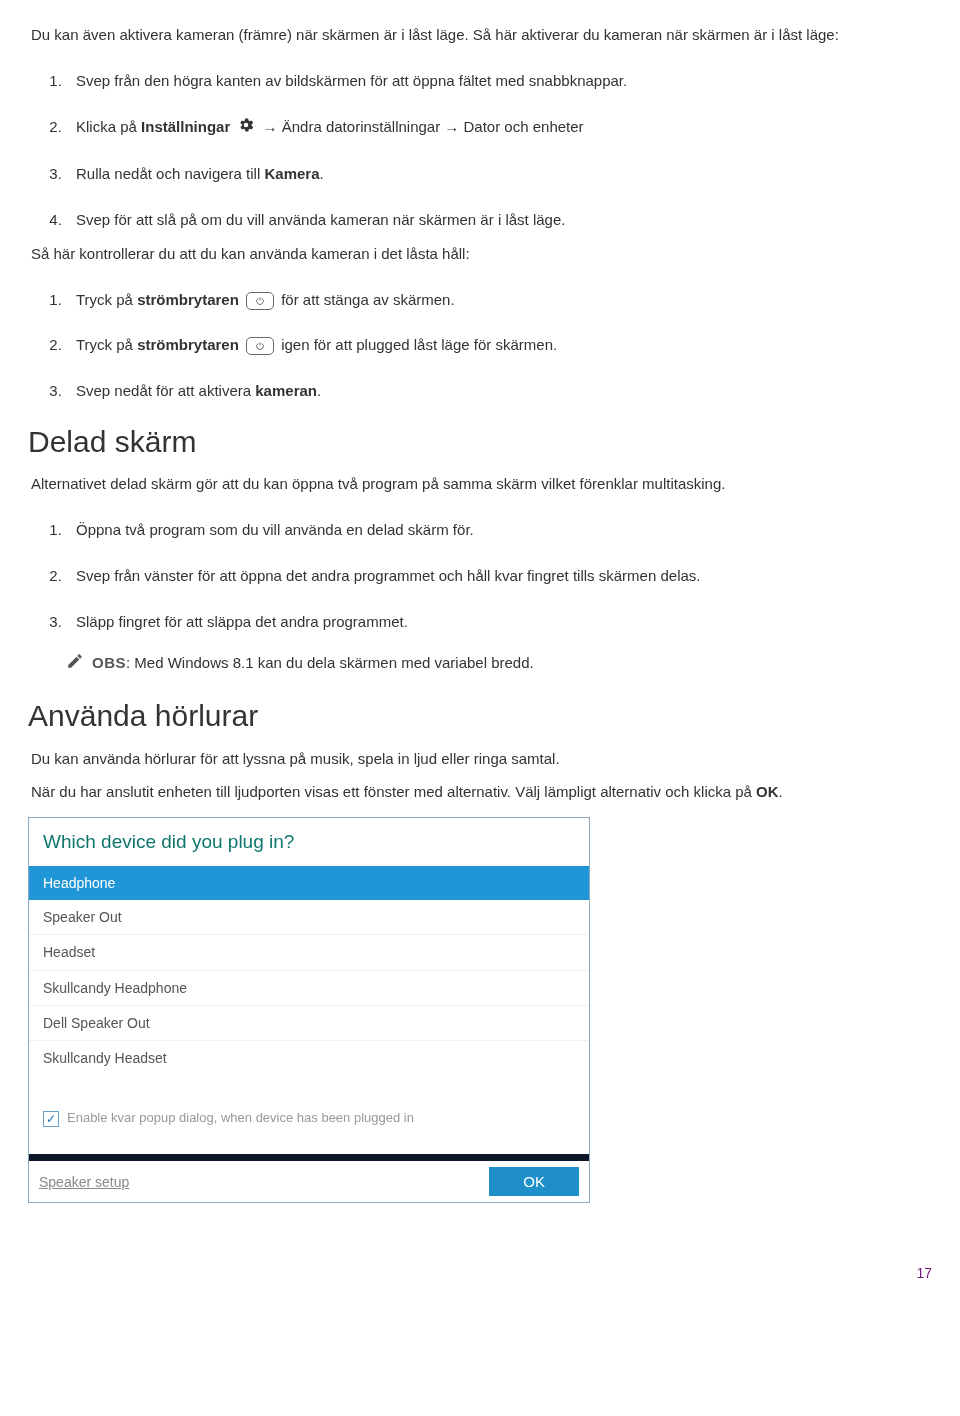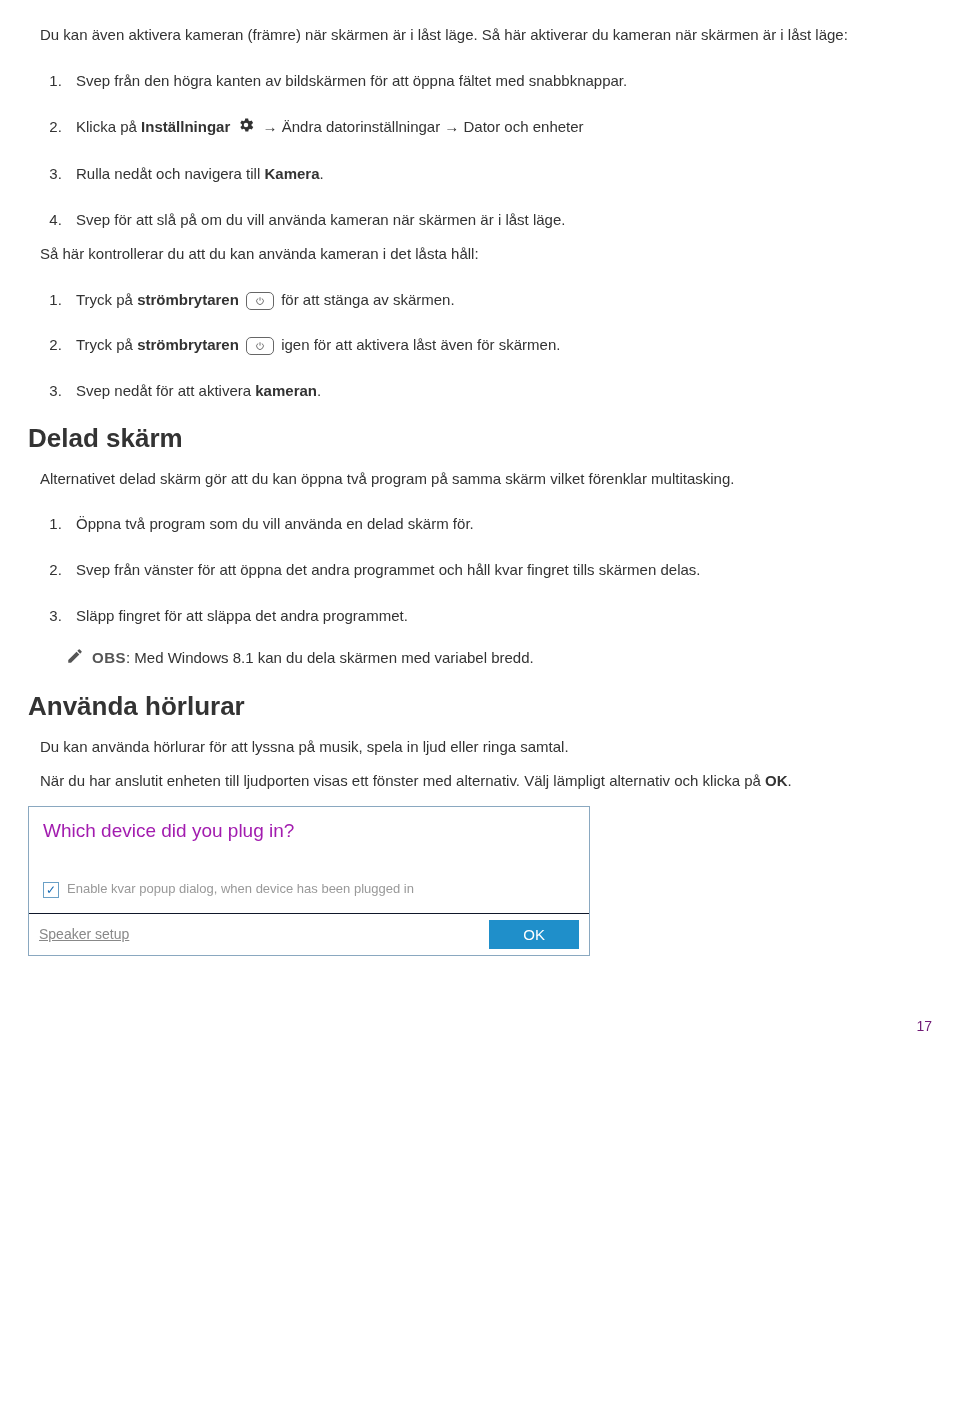--- a/index.html
+++ b/index.html
@@ -4,25 +4,25 @@
 <style>
   body {
     font-family: "Segoe UI", Arial, sans-serif;
     font-size: 15px;
     color: #333;
     margin: 0;
     padding: 18px 28px 28px 28px;
     width: 904px;
     line-height: 1.45;
   }
-  p { margin: 6px 0 12px 12px; }
+  p { margin: 6px 0 12px 3px; }
   .bold { font-weight: bold; }
   h1.section {
-    font-size: 26px;
-    font-weight: 700;
+    font-size: 30px;
+    font-weight: 400;
     color: #333;
     margin: 18px 0 10px 0;
   }
   ol {
     padding-left: 38px;
     margin: 6px 0 12px 0;
   }
   ol li {
     padding-left: 10px;
     margin-bottom: 4px;
@@ -53,21 +53,21 @@
   
   .dialog-wrap { margin-top:14px; }
   .dialog {
     border:1px solid #8aa8c0;
     width:560px;
     background:#fff;
     padding-bottom:6px;
   }
   .dialog-title {
     font-size:19px;
-    color:#a21caf;
+    color:#0f766e;
     padding:10px 14px 8px 14px;
   }
   .device-list { padding:2px 0 6px 0; }
   .device-item {
     padding:7px 14px;
     font-size:14px;
     color:#555;
     border-bottom:1px solid #f0f0f0;
   }
   .device-item.selected {
@@ -87,22 +87,22 @@
     width:14px; height:14px;
     border:1px solid #6aa0c6;
     margin-right:8px;
     display:flex; align-items:center; justify-content:center;
     color:#1d6fb6;
     font-size:12px;
     line-height:12px;
   }
   .dialog-footer {
     display:flex;
-    border-top:1px solid #0f172a;
-    margin-top:6px;
+    border-top:7px solid #0f172a;
+    margin-top:18px;
     padding:6px 10px 0 10px;
     align-items:center;
     justify-content:space-between;
   }
   .link {
     color:#888;
     font-size:14px;
     text-decoration:underline;
     cursor:pointer;
   }
@@ -155,21 +155,21 @@
     </span>
     <span> för att stänga av skärmen.</span>
   </li>
   <li>
     <span>Tryck på </span><span class="bold">strömbrytaren</span>
     <span class="power-icon">
       <svg viewBox="0 0 24 24">
           <path fill="none" stroke="#555" stroke-width="2" d="M12 3v8M7 6a8 8 0 1010 0"></path>
         </svg>
     </span>
-    <span> igen för att aktivera låst även för skärmen.</span>
+    <span> igen för att plugged låst läge för skärmen.</span>
   </li>
   <li>
     <span>Svep nedåt för att aktivera </span><span class="bold">kameran</span><span>.</span>
   </li>
 </ol>
 
 <h1 class="section">Delad skärm</h1>
 
 <p>Alternativet delad skärm gör att du kan öppna två program på samma skärm vilket förenklar multitasking.</p>
 
@@ -194,20 +194,28 @@
 
 <p>Du kan använda hörlurar för att lyssna på musik, spela in ljud eller ringa samtal.</p>
 
 <p>
   <span>När du har anslutit enheten till ljudporten visas ett fönster med alternativ. Välj lämpligt alternativ och klicka på </span><span class="bold">OK</span><span>.</span>
 </p>
 
 <div class="dialog-wrap">
   <div class="dialog">
     <div class="dialog-title">Which device did you plug in?</div>
+    <div class="device-list" id="device-list">
+        <div class="device-item selected">Headphone</div>
+        <div class="device-item">Speaker Out</div>
+        <div class="device-item">Headset</div>
+        <div class="device-item">Skullcandy Headphone</div>
+        <div class="device-item">Dell Speaker Out</div>
+        <div class="device-item">Skullcandy Headset</div>
+      </div>
     <div class="chk-row">
       <div class="chk">✓</div>
       <span>Enable kvar popup dialog, when device has been plugged in</span>
     </div>
     <div class="dialog-footer">
       <span class="link">Speaker setup</span>
       <button class="ok-btn">OK</button>
     </div>
   </div>
 </div>

